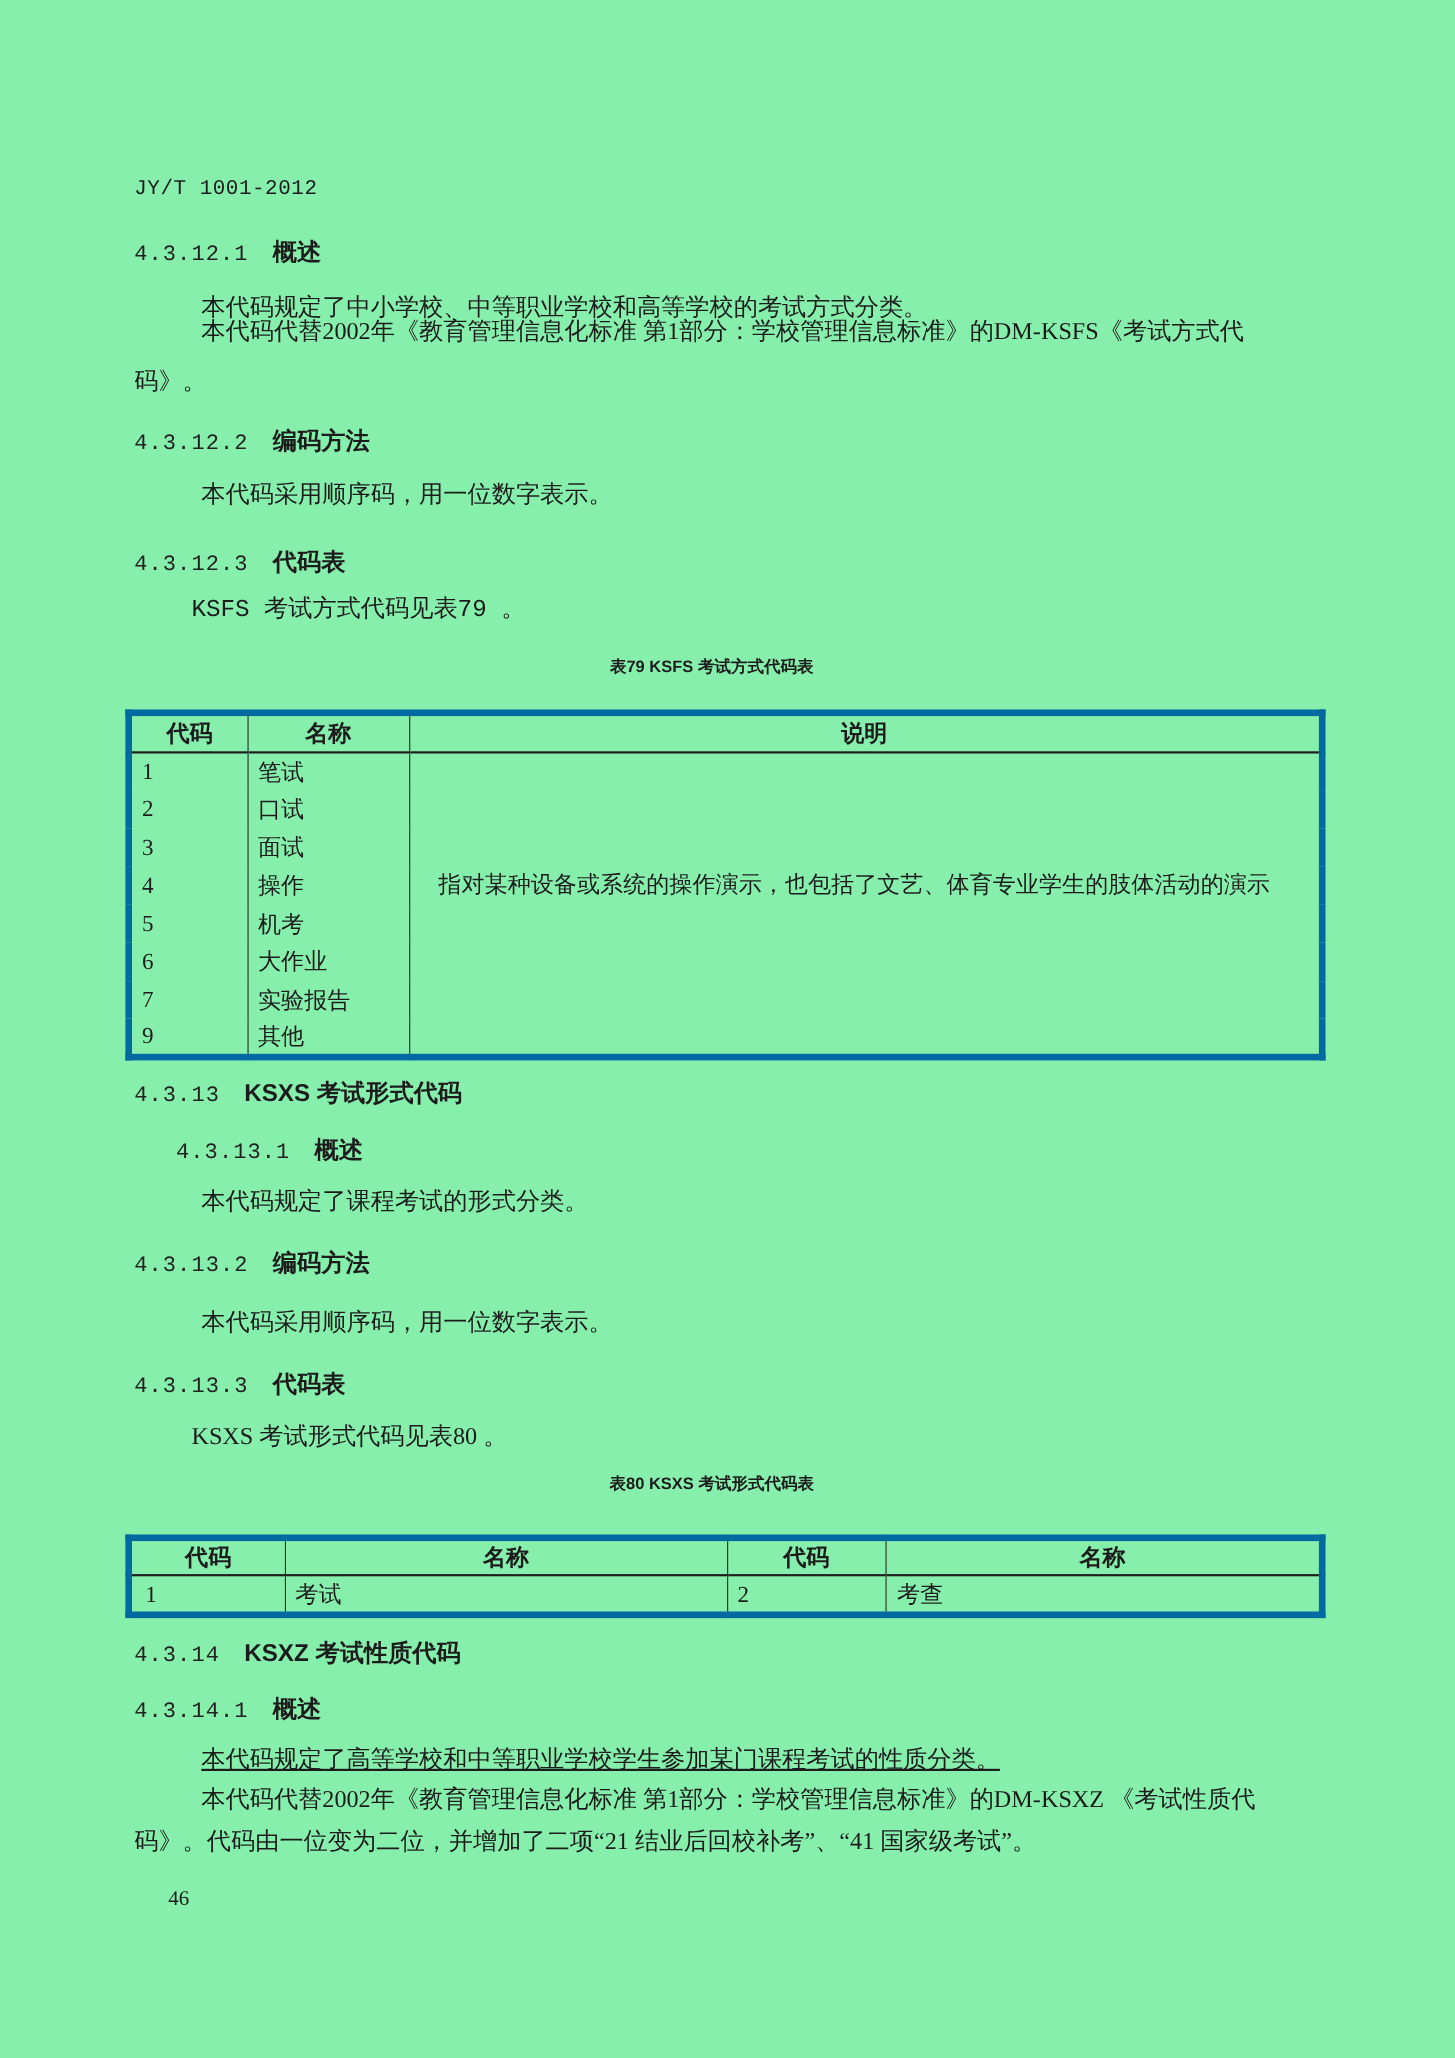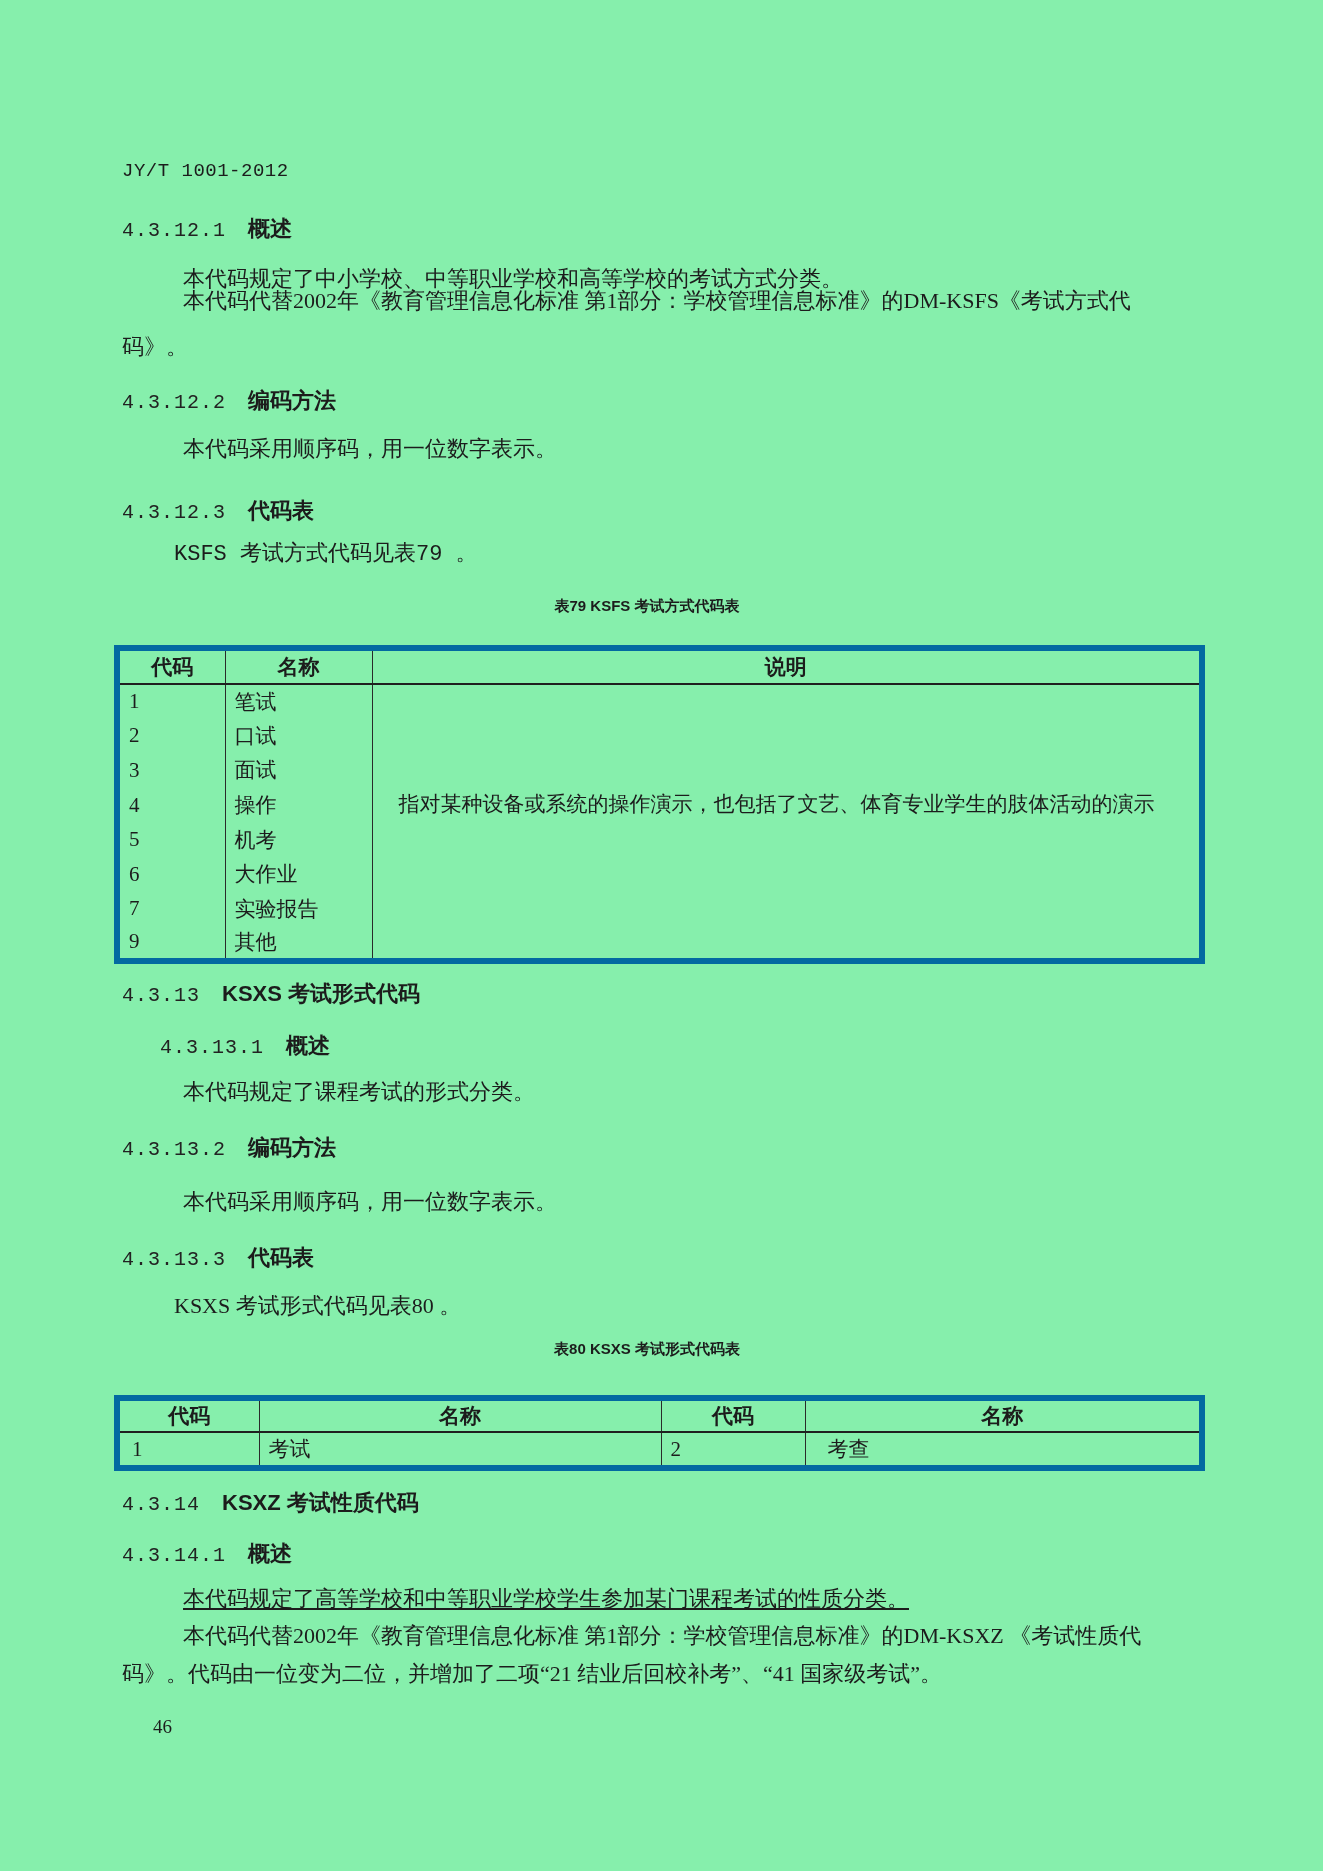--- a/index.html
+++ b/index.html
@@ -45,21 +45,21 @@
   .t79 td.c { padding-left:9px; }
   .t79 td.n { padding-left:9px; }
   .t79 td.d { vertical-align:top; }
   .t79 .desc-text { margin-top:105px; padding-left:26px; font-size:21px; white-space:nowrap; }
   .t80 thead tr { height:34px; }
   .t80 tbody tr { height:36px; }
   .t80 .vline { border-right:1.5px solid #2a2a2a; }
   .t80 td.c1 { padding-left:12px; }
   .t80 td.n1 { padding-left:9px; }
   .t80 td.c2 { padding-left:9px; }
-  .t80 td.n2 { padding-left:22px;border-radius:15px; }
+  .t80 td.n2 { padding-left:10px;border-radius:15px; }
   .footer-num { font-size:19px; }
 </style>
 </head>
 <body>
 
 <div class="page">
 
   <div class="abs doc-header" style="left:122px; top:160px;">JY/T 1001-2012</div>
 
   <div class="abs h" style="left:122px; top:214px;">

